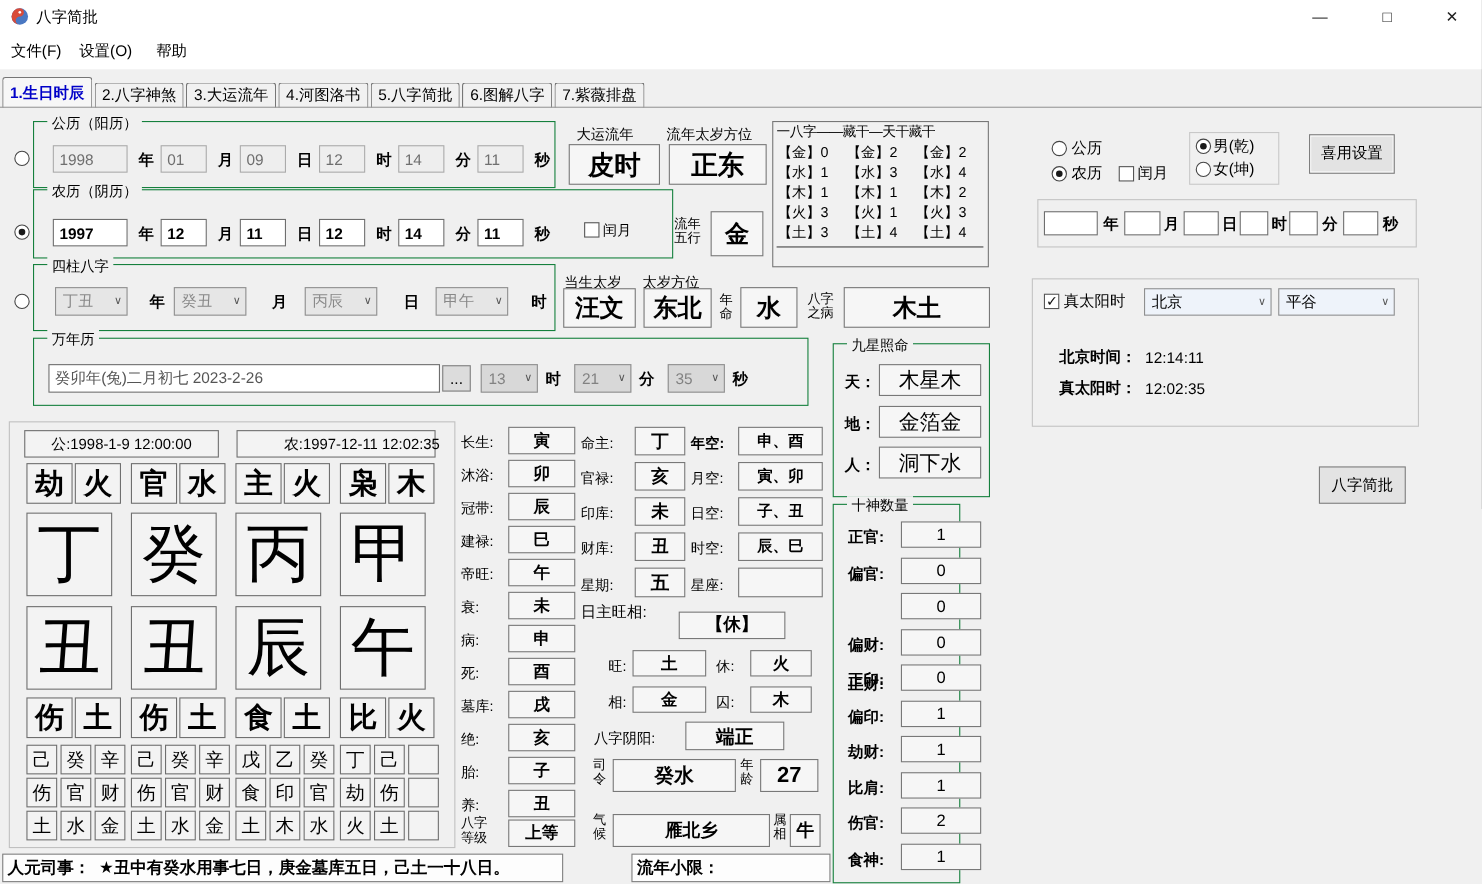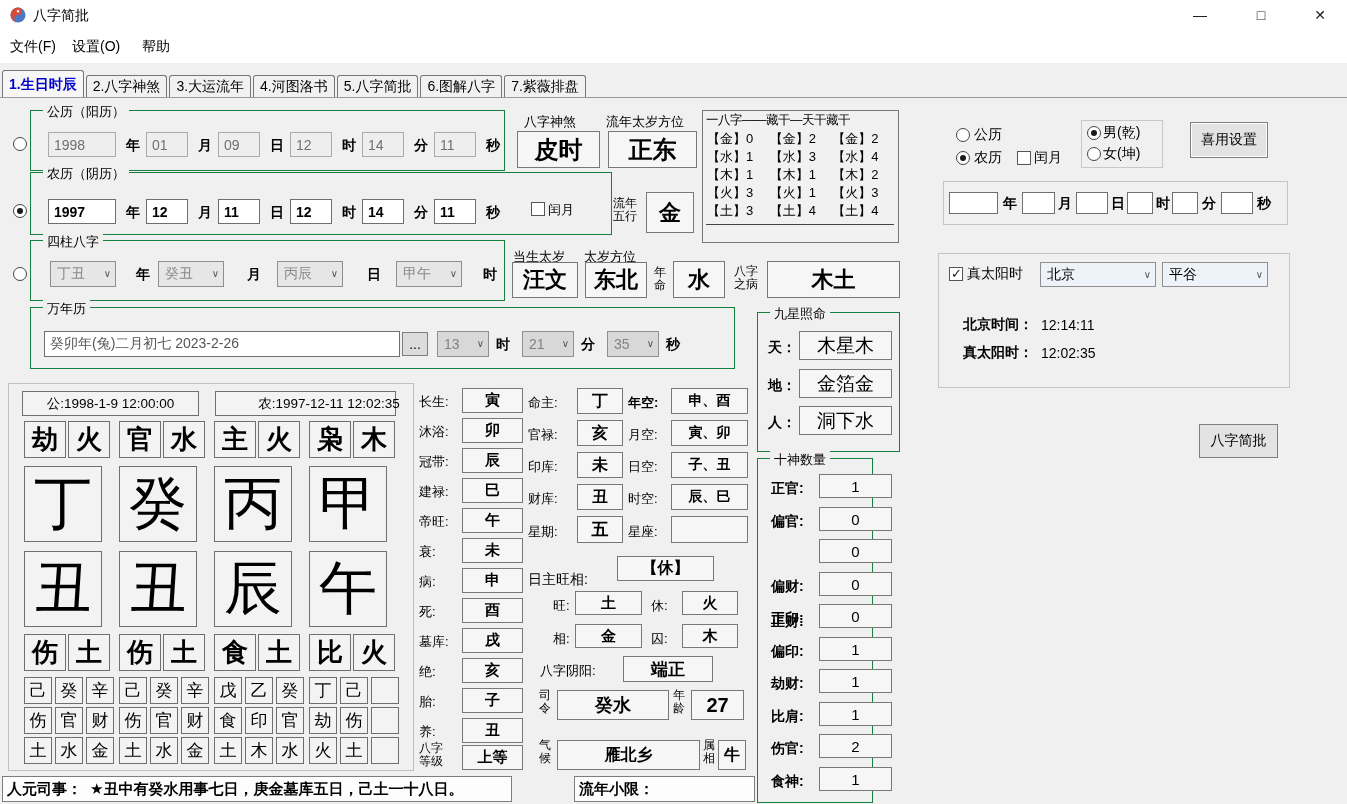--- a/index.html
+++ b/index.html
@@ -148,21 +148,21 @@
   <span class="ulabel" style="left:496px;top:336px;">时</span>
   <div class="dd dis2" style="left:522px;top:331px;width:52px;height:26px;">
       <span>21</span>
     </div>
   <span class="ulabel" style="left:581px;top:336px;">分</span>
   <div class="dd dis2" style="left:607px;top:331px;width:52px;height:26px;">
       <span>35</span>
     </div>
   <span class="ulabel" style="left:666px;top:336px;">秒</span>
 
-  <span class="lbl" style="left:524px;top:113px;">八字神煞</span>
+  <span class="lbl" style="left:524px;top:113px;">大运流年</span>
   <div class="vb" style="left:517px;top:131px;width:83px;height:37px;font-size:24px;">皮时</div>
   <span class="lbl" style="left:606px;top:113px;">流年太岁方位</span>
   <div class="vb" style="left:608px;top:131px;width:89px;height:37px;font-size:24px;">正东</div>
   <span class="lbl2" style="left:613px;top:197px;">流年
 五行</span>
   <div class="vb" style="left:646px;top:192px;width:48px;height:41px;font-size:22px;">金</div>
 
   <div class="abs" style="left:702px;top:110px;width:197px;height:133px;border:1px solid #777;background:#f1f1f1;"></div>
   <span class="lbl" style="left:706px;top:112px;font-size:12.5px;letter-spacing:-0.5px;">一八字——藏干—天干藏干</span>
   <div class="cg-row" style="top:130px;">
@@ -355,21 +355,21 @@
   <div class="vb" style="left:671px;top:452px;width:77px;height:26px;font-size:14px;">子、丑</div>
   <span class="lbl" style="left:528px;top:490px;">财库:</span>
   <div class="vb" style="left:577px;top:484px;width:46px;height:26px;font-size:16px;">丑</div>
   <span class="lbl" style="left:628px;top:490px;">时空:</span>
   <div class="vb" style="left:671px;top:484px;width:77px;height:26px;font-size:14px;">辰、巳</div>
   <span class="lbl" style="left:528px;top:523px;">星期:</span>
   <div class="vb" style="left:577px;top:516px;width:46px;height:27px;font-size:17px;">五</div>
   <span class="lbl" style="left:628px;top:523px;">星座:</span>
   <div class="vb" style="left:671px;top:516px;width:77px;height:27px;font-size:14px;"></div>
 
-  <span class="lbl" style="left:528px;top:571px;font-size:14px;">日主旺相:</span>
+  <span class="lbl" style="left:528px;top:548px;font-size:14px;">日主旺相:</span>
   <div class="vb" style="left:617px;top:556px;width:97px;height:25px;font-size:16px;">【休】</div>
   <span class="lbl" style="left:553px;top:597px;">旺:</span>
   <div class="vb" style="left:575px;top:591px;width:67px;height:24px;font-size:15px;">土</div>
   <span class="lbl" style="left:651px;top:597px;">休:</span>
   <div class="vb" style="left:682px;top:591px;width:56px;height:24px;font-size:15px;">火</div>
   <span class="lbl" style="left:553px;top:630px;">相:</span>
   <div class="vb" style="left:575px;top:624px;width:67px;height:24px;font-size:15px;">金</div>
   <span class="lbl" style="left:651px;top:630px;">囚:</span>
   <div class="vb" style="left:682px;top:624px;width:56px;height:24px;font-size:15px;">木</div>
   <span class="lbl" style="left:540px;top:662px;">八字阴阳:</span>

